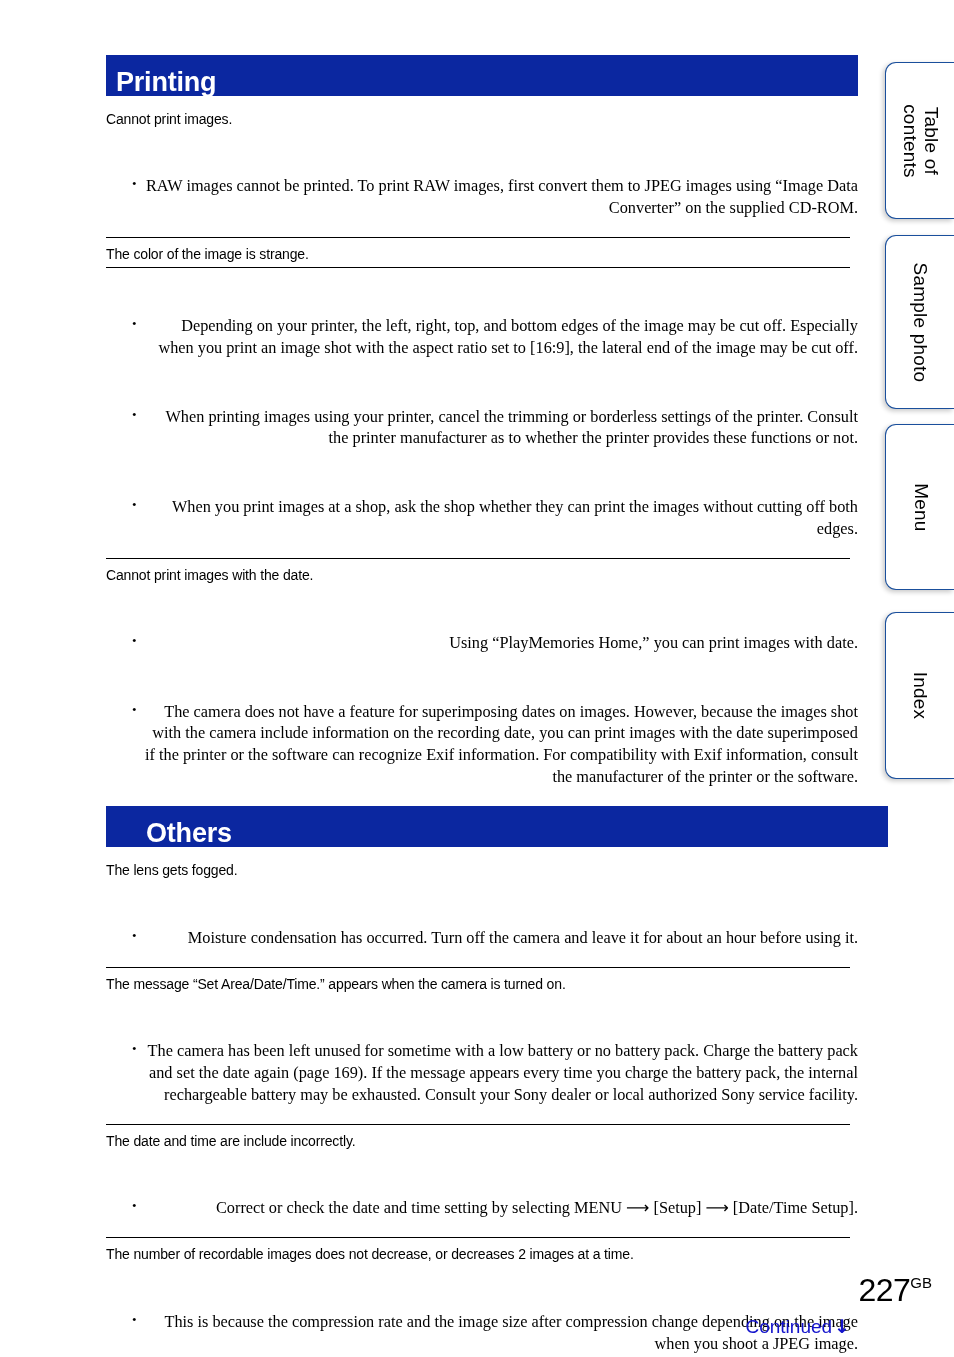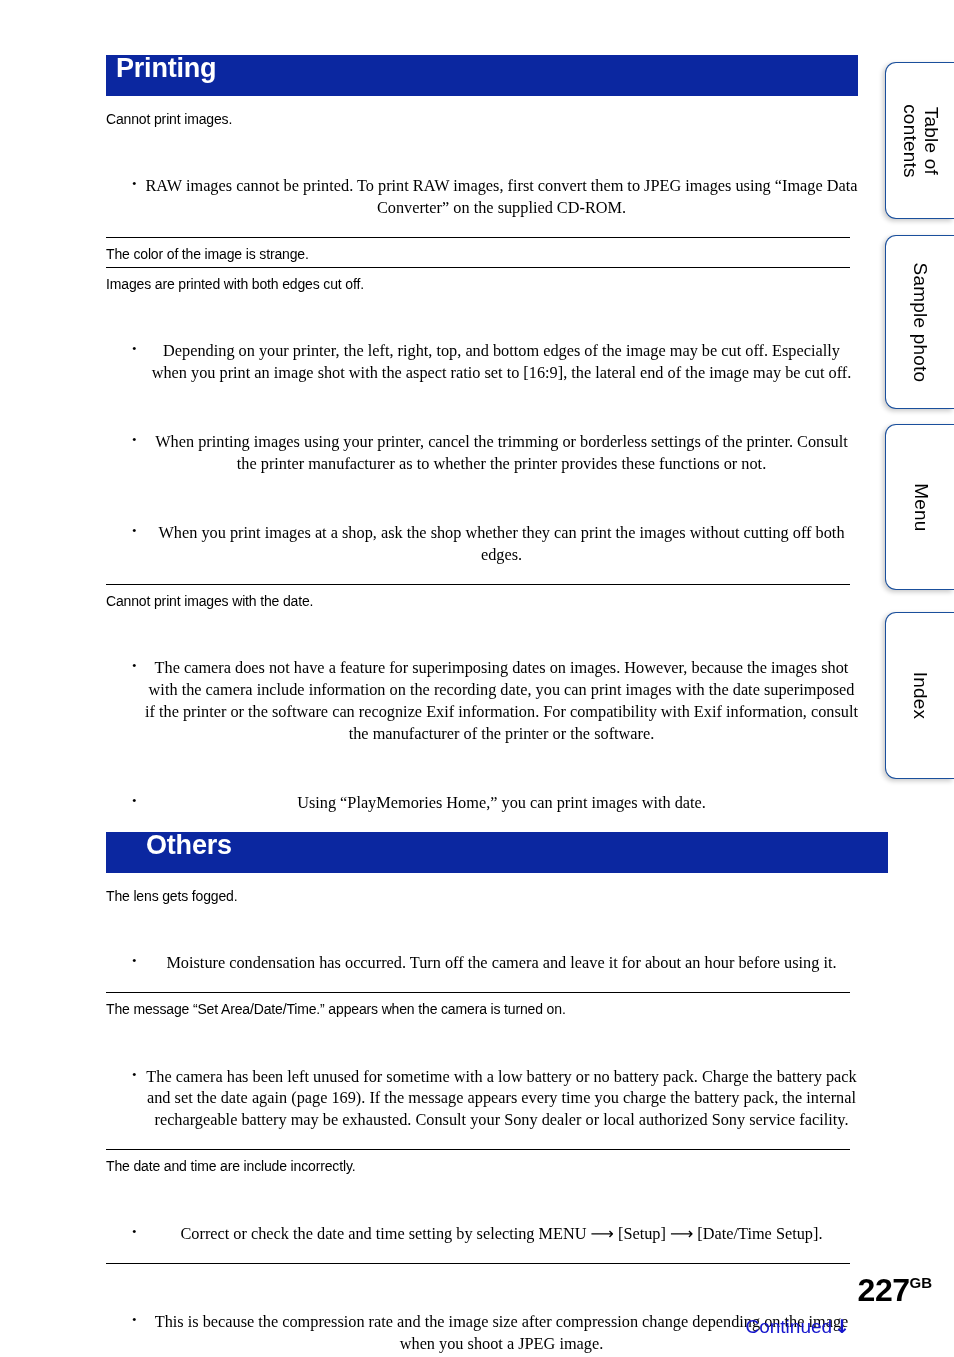--- a/index.html
+++ b/index.html
@@ -29,21 +29,21 @@
     top: 55px;
     width: 752px;
   }
 
   
   .banner {
     background: #0b27a0;
     height: 41px;
     width: 742px;
     display: flex;
-    align-items: flex-start;
+    align-items: flex-end;
     padding-left: 10px;
     margin-bottom: 14px;
   }
   .banner-text {
     font-family: "Liberation Sans", sans-serif;
     font-weight: bold;
     font-size: 27px;
     color: #ffffff;
     letter-spacing: -0.2px;
     line-height: 1;
@@ -79,21 +79,21 @@
     margin: 0 0 18px 0;
     padding: 0 0 0 26px;
   }
   ul.bullets li {
     position: relative;
     font-family: "Liberation Serif", serif;
     font-size: 16.3px;
     line-height: 1.345;
     padding-left: 13px;
     margin-bottom: 0px;
-    text-align: center;
+    text-align: right;
     margin-top: 47px;
   }
   ul.bullets li::before {
     content: "\2022";
     position: absolute;
     left: 0;
     top: -1px;
     font-size: 13px;
     line-height: 1.52;
   }
@@ -136,21 +136,21 @@
   .tab-menu    { top: 424px; height: 164px; }
   .tab-index   { top: 612px; height: 165px; }
 
   
   .page-number {
     position: absolute;
     right: 22px;
     top: 1272px;
     font-family: "Liberation Sans", sans-serif;
     font-size: 32px;
-    font-weight: bold;
+    font-weight: normal;
     color: #000;
     letter-spacing: -0.5px;
   }
   .page-number .sup {
     font-size: 15px;
     vertical-align: 13px;
     letter-spacing: 0;
   }
   .continued {
     position: absolute;
@@ -187,34 +187,33 @@
         </ul>
       </div>
 
       <div class="qa-block">
         <hr class="rule">
         <h2 class="subhead">The color of the image is strange.</h2>
       </div>
 
       <div class="qa-block">
         <hr class="rule">
-        <h2 class="subhead">Images are printed with both edges cut off.</h2>
         <ul class="bullets">
           <li>Depending on your printer, the left, right, top, and bottom edges of the image may be cut off. Especially when you print an image shot with the aspect ratio set to [16:9], the lateral end of the image may be cut off.</li>
           <li>When printing images using your printer, cancel the trimming or borderless settings of the printer. Consult the printer manufacturer as to whether the printer provides these functions or not.</li>
           <li>When you print images at a shop, ask the shop whether they can print the images without cutting off both edges.</li>
         </ul>
       </div>
 
       <div class="qa-block">
         <hr class="rule">
         <h2 class="subhead">Cannot print images with the date.</h2>
         <ul class="bullets">
+          <li>Using “PlayMemories Home,” you can print images with date.</li>
           <li>The camera does not have a feature for superimposing dates on images. However, because the images shot with the camera include information on the recording date, you can print images with the date superimposed if the printer or the software can recognize Exif information. For compatibility with Exif information, consult the manufacturer of the printer or the software.</li>
-          <li>Using “PlayMemories Home,” you can print images with date.</li>
         </ul>
       </div>
     </div>
 
     <div class="section">
       <div class="banner others">
         <span class="banner-text">Others</span>
       </div>
 
       <div class="qa-block">
@@ -235,20 +234,21 @@
       <div class="qa-block">
         <hr class="rule">
         <h2 class="subhead">The date and time are include incorrectly.</h2>
         <ul class="bullets">
           <li>Correct or check the date and time setting by selecting MENU ⟶ [Setup] ⟶ [Date/Time Setup].</li>
         </ul>
       </div>
 
       <div class="qa-block">
         <hr class="rule">
+        <h2 class="subhead">The number of recordable images does not decrease, or decreases 2 images at a time.</h2>
         <ul class="bullets">
           <li>This is because the compression rate and the image size after compression change depending on the image when you shoot a JPEG image.</li>
         </ul>
       </div>
     </div>
 
   </div>
 
   <div class="tabs">
     <div class="tab tab-toc">

